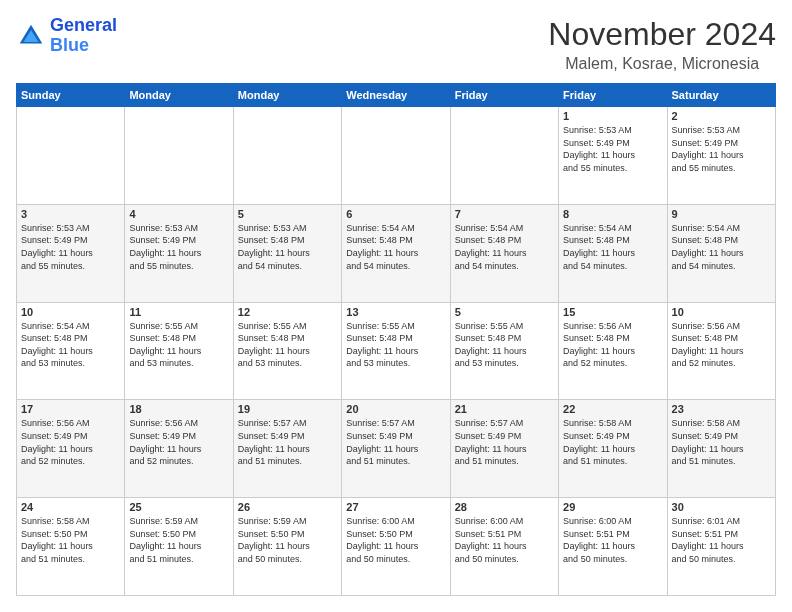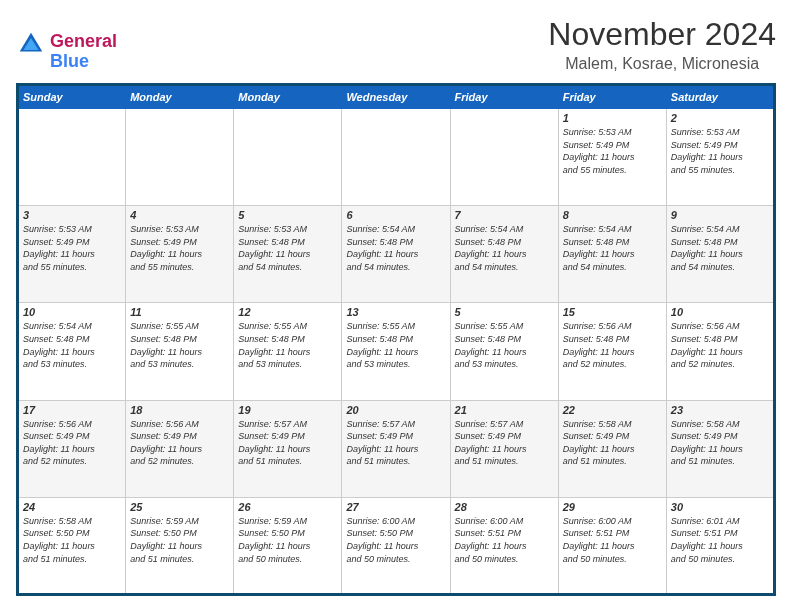--- a/index.html
+++ b/index.html
@@ -26,46 +26,45 @@
     .logo {
       display: flex;
       align-items: center;
       gap: 4px;
     }
     .logo-text {
       font-size: 18px;
       font-weight: bold;
       line-height: 1.1;
     }
-    .logo-text .general { color: #be185d; margin-top: 16px; }
+    .logo-text .general { color: #1d4ed8; }
     .logo-text .blue { color: #3b82f6; }
     .logo-icon {
       width: 30px;
       height: 30px;
     }
     .title-area {
       text-align: center;
     }
     .month-title {
       font-size: 32px;
       font-weight: normal;
       color: #333;
     }
     .location {
       font-size: 16px;
       color: #555;
       margin-top: 2px;
     }
     .calendar {
       flex: 1;
-      border: 3px solid #0c4a6e;
+      border: 1px solid #0c4a6e;
       border-collapse: collapse;
       width: 100%;
       table-layout: fixed;
-      font-style: italic;
     }
     .calendar th {
       background-color: #1565c0;
       color: #fff;
       font-size: 11px;
       font-weight: bold;
       padding: 5px 4px;
       text-align: left;
       border: 1px solid #1565c0;
     }

